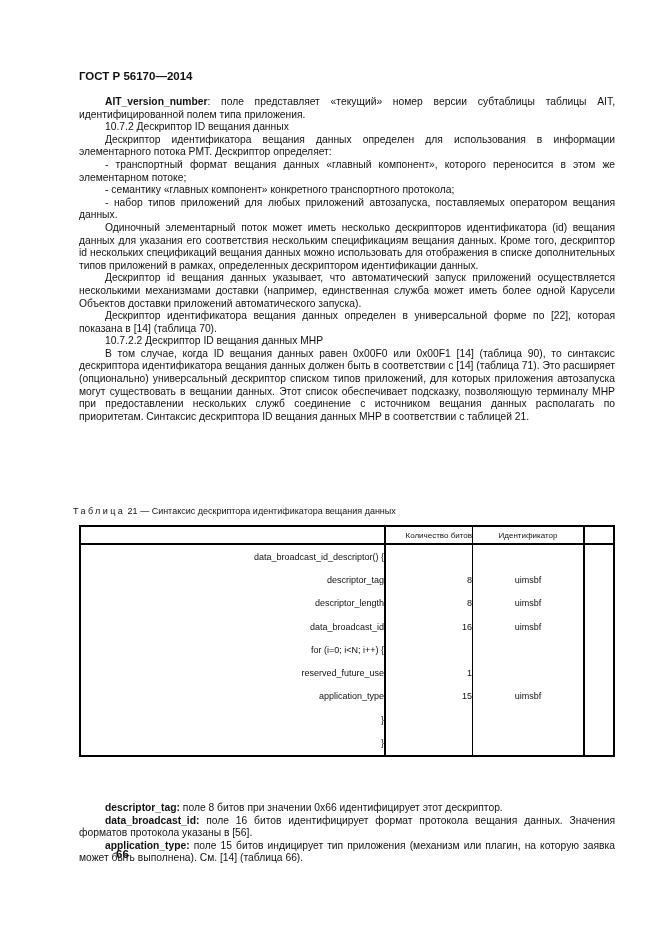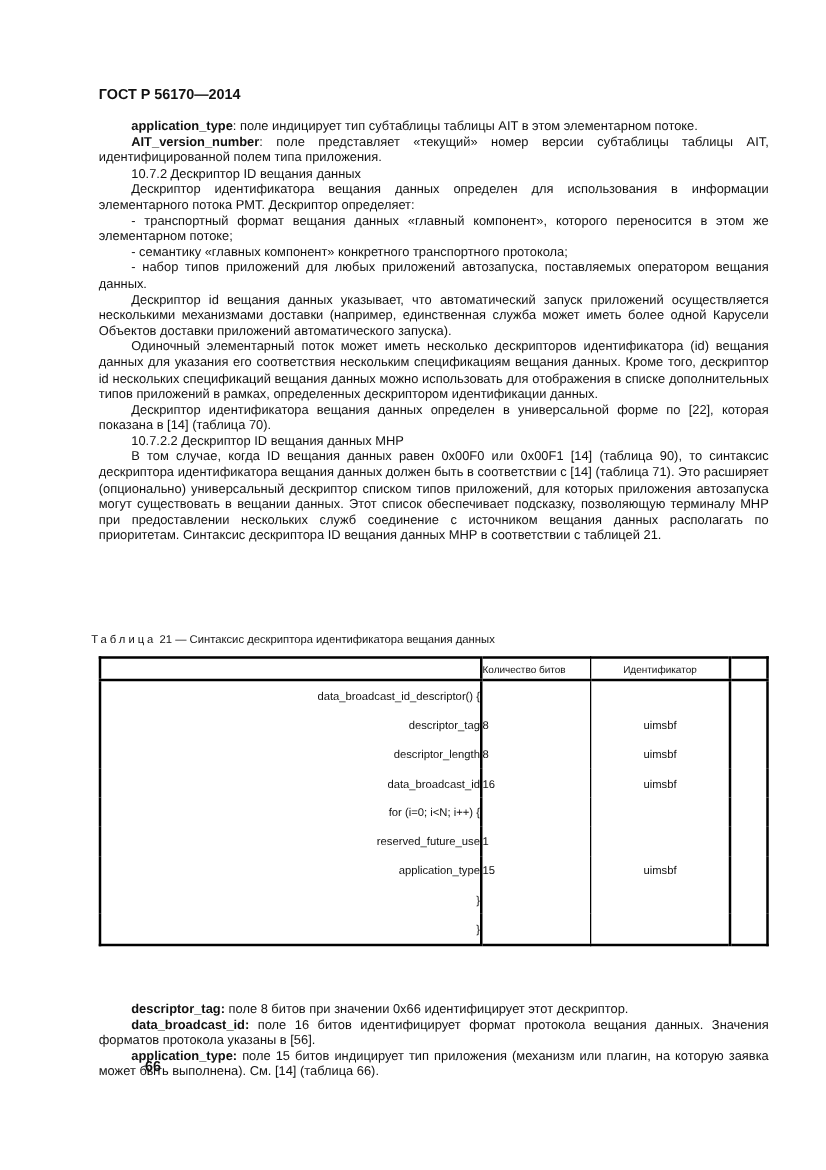--- a/index.html
+++ b/index.html
@@ -11,45 +11,44 @@
   .body-text p.h { font-weight: normal; }
   .body-text b { font-weight: bold; }
   .table-caption { position: absolute; left: 73px; top: 506px; font-size: 9px; }
   .table-caption .lbl { letter-spacing: 2.4px; }
   table.syntax { position: absolute; left: 79px; top: 525px; width: 536px; border-collapse: collapse;
                  font-size: 9px; border: 2px solid #000; }
   table.syntax td, table.syntax th { border-left: 1px solid #000; padding: 0; font-weight: normal; }
   table.syntax th { height: 16px; border-bottom: 2px solid #000; text-align: center; font-size: 8px; }
   table.syntax td { height: 23.3px; vertical-align: middle; }
   table.syntax .c1 { width: 260px; text-align: right; }
-  table.syntax .c2 { width: 86px; text-align: left; border-left: 2px solid #000; }
+  table.syntax .c2 { width: 86px; text-align: right; border-left: 2px solid #000; }
   table.syntax .c3 { width: 110px; text-align: center; }
   table.syntax .c4 { border-left: 2px solid #000; }
   .ind0 { padding-left: 5px !important; }
   .ind1 { padding-left: 23px !important; }
   .ind2 { padding-left: 43px !important; }
   .post-text { position: absolute; left: 79px; top: 770px; width: 536px; font-size: 10.3px; line-height: 12.6px; text-align: justify; margin-top: 32px; }
   .post-text p { margin: 0; text-indent: 26px; }
   .page-number { position: absolute; left: 79px; top: 848px; font-size: 11.5px; font-weight: bold; padding-left: 37px; }
 </style>
 </head>
 <body>
 
 <div class="page-header">ГОСТ Р 56170—2014</div>
 
 <div class="body-text">
-  <p><b>application_type</b><span>: поле индицирует тип субтаблицы таблицы AIT в этом элементарном потоке.</span></p>
   <p><b>AIT_version_number</b><span>: поле представляет «текущий» номер версии субтаблицы таблицы AIT, идентифицированной полем типа приложения.</span></p>
   <p class="h">10.7.2 Дескриптор ID вещания данных</p>
   <p>Дескриптор идентификатора вещания данных определен для использования в информации элементарного потока PMT. Дескриптор определяет:</p>
   <p>- транспортный формат вещания данных «главный компонент», которого переносится в этом же элементарном потоке;</p>
   <p>- семантику «главных компонент» конкретного транспортного протокола;</p>
   <p>- набор типов приложений для любых приложений автозапуска, поставляемых оператором вещания данных.</p>
+  <p>Одиночный элементарный поток может иметь несколько дескрипторов идентификатора (id) вещания данных для указания его соответствия нескольким спецификациям вещания данных. Кроме того, дескриптор id нескольких спецификаций вещания данных можно использовать для отображения в списке дополнительных типов приложений в рамках, определенных дескриптором идентификации данных.</p>
   <p>Дескриптор id вещания данных указывает, что автоматический запуск приложений осуществляется несколькими механизмами доставки (например, единственная служба может иметь более одной Карусели Объектов доставки приложений автоматического запуска).</p>
-  <p>Одиночный элементарный поток может иметь несколько дескрипторов идентификатора (id) вещания данных для указания его соответствия нескольким спецификациям вещания данных. Кроме того, дескриптор id нескольких спецификаций вещания данных можно использовать для отображения в списке дополнительных типов приложений в рамках, определенных дескриптором идентификации данных.</p>
   <p>Дескриптор идентификатора вещания данных определен в универсальной форме по [22], которая показана в [14] (таблица 70).</p>
   <p>10.7.2.2 Дескриптор ID вещания данных MHP</p>
   <p>В том случае, когда ID вещания данных равен 0x00F0 или 0x00F1 [14] (таблица 90), то синтаксис дескриптора идентификатора вещания данных должен быть в соответствии с [14] (таблица 71). Это расширяет (опционально) универсальный дескриптор списком типов приложений, для которых приложения автозапуска могут существовать в вещании данных. Этот список обеспечивает подсказку, позволяющую терминалу MHP при предоставлении нескольких служб соединение с источником вещания данных располагать по приоритетам. Синтаксис дескриптора ID вещания данных MHP в соответствии с таблицей 21.</p>
 </div>
 
 <div class="table-caption">
   <span class="lbl">Таблица</span>
   <span>21</span><span> — Синтаксис дескриптора идентификатора вещания данных</span>
 </div>
 

